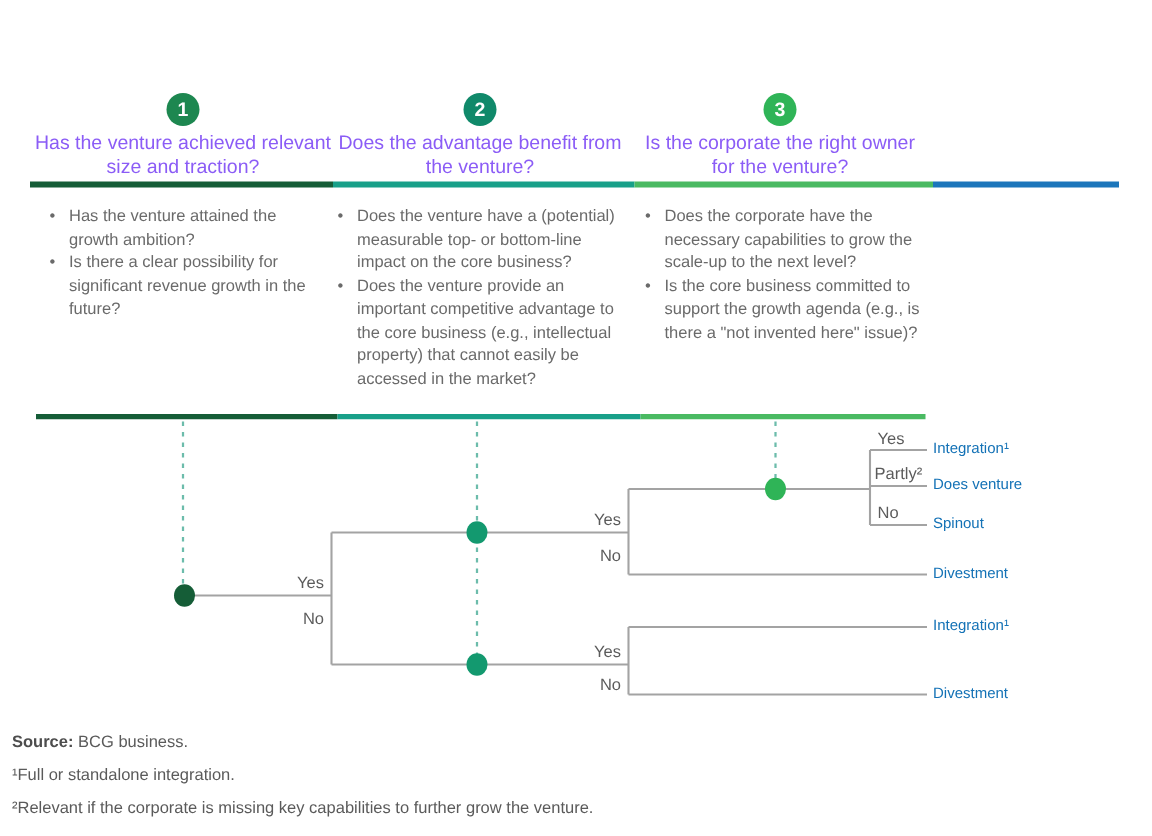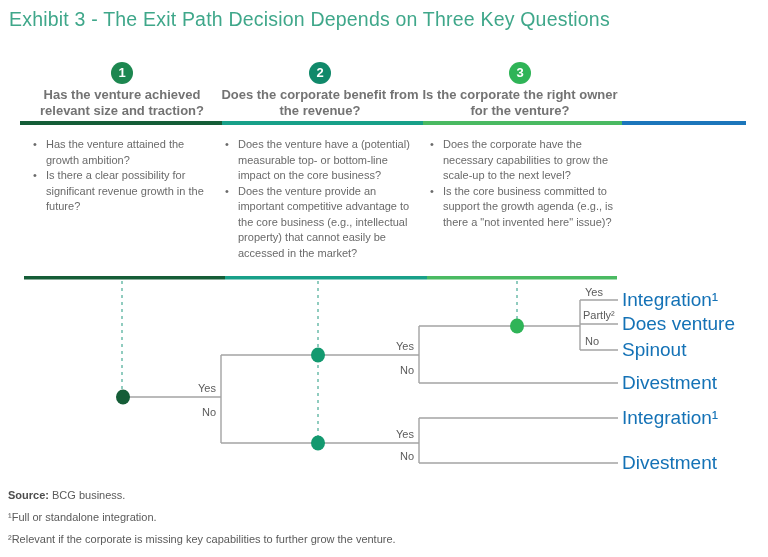--- a/index.html
+++ b/index.html
@@ -13,59 +13,58 @@
   }
   
   .col{position:absolute;text-align:center;}
   .badge{
     width:22px;height:22px;border-radius:50%;margin:0 auto 3px auto;
     color:#ffffff;font-size:13px;font-weight:bold;line-height:22px;text-align:center;
   }
   .c1 .badge{background:#1d8750;}
   .c2 .badge{background:#10896a;}
   .c3 .badge{background:#2fb457;}
-  .col-header{font-size:13px;font-weight:bold;color:#737373;line-height:16px;}
+  .col-header{font-size:13px;font-weight:normal;color:#8b5cf6;line-height:16px;}
   
   .rule{position:absolute;left:20px;top:121px;height:4px;display:flex;}
   .rule div{height:4px;}
   .rule .s1{width:202px;background:#155d37;}
   .rule .s2{width:201px;background:#18a089;}
   .rule .s3{width:199px;background:#4aba62;}
   .rule .s4{width:124px;background:#1c76bb;}
   
   .bullets{position:absolute;top:137px;font-size:11px;color:#6a6a6a;
     line-height:15.5px;text-align:left;}
   .bullet{display:flex;}
   .bullet .dot{flex:none;width:13px;}
   
   .tree-svg{position:absolute;left:0;top:270px;}
   .tree-label{font-size:11px;fill:#5b5b5b;font-family:"Liberation Sans",sans-serif;}
   .exit-label{
     position:absolute;left:622px;height:18px;line-height:18px;
-    font-size:19px;color:#1472b6;white-space:nowrap;
+    font-size:10px;color:#1472b6;white-space:nowrap;
   }
   
   .foot{position:absolute;left:8px;font-size:11px;color:#5a5a5a;white-space:nowrap;}
   .foot b{font-weight:bold;color:#4d4d4d;}
 </style>
 </head>
 <body>
 
 <div class="canvas">
 
-  <div class="title">Exhibit 3 - The Exit Path Decision Depends on Three Key Questions</div>
 
   <div class="col c1" style="left:22px;top:62px;width:200px;">
     <div class="badge">1</div>
     <div class="col-header">Has the venture achieved relevant size and traction?</div>
   </div>
 
   <div class="col c2" style="left:220px;top:62px;width:200px;">
     <div class="badge">2</div>
-    <div class="col-header">Does the corporate benefit from the revenue?</div>
+    <div class="col-header">Does the advantage benefit from the venture?</div>
   </div>
 
   <div class="col c3" style="left:422px;top:62px;width:196px;">
     <div class="badge">3</div>
     <div class="col-header">Is the corporate the right owner for the venture?</div>
   </div>
 
 
   <div class="rule">
     <div class="s1"></div>

